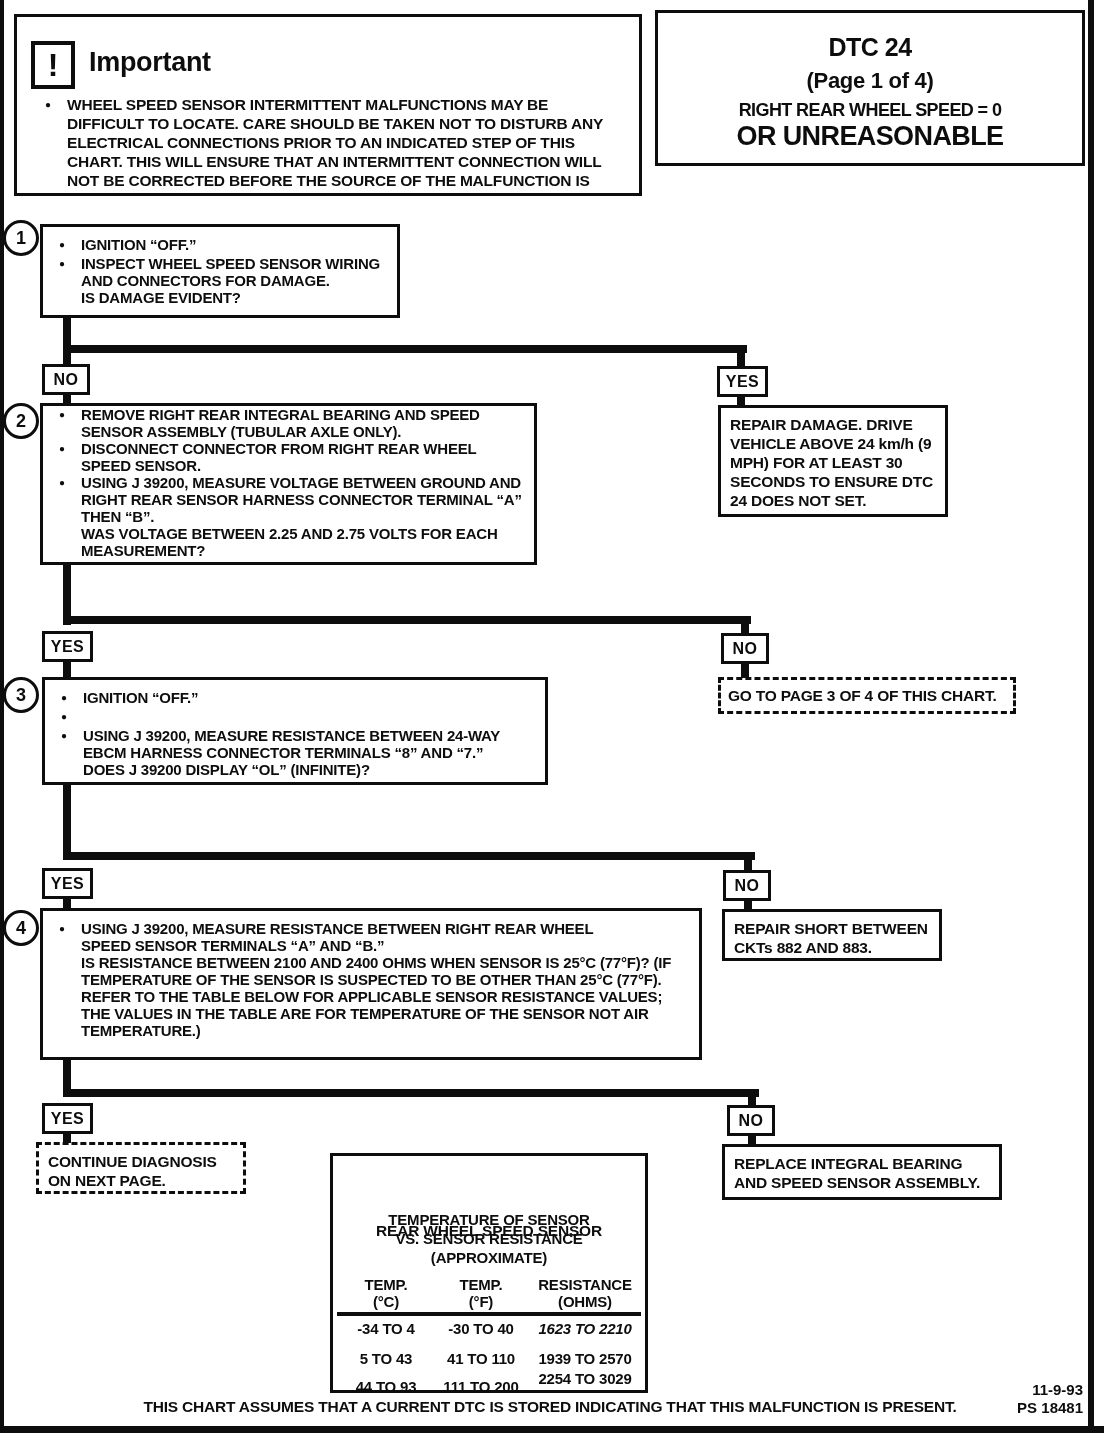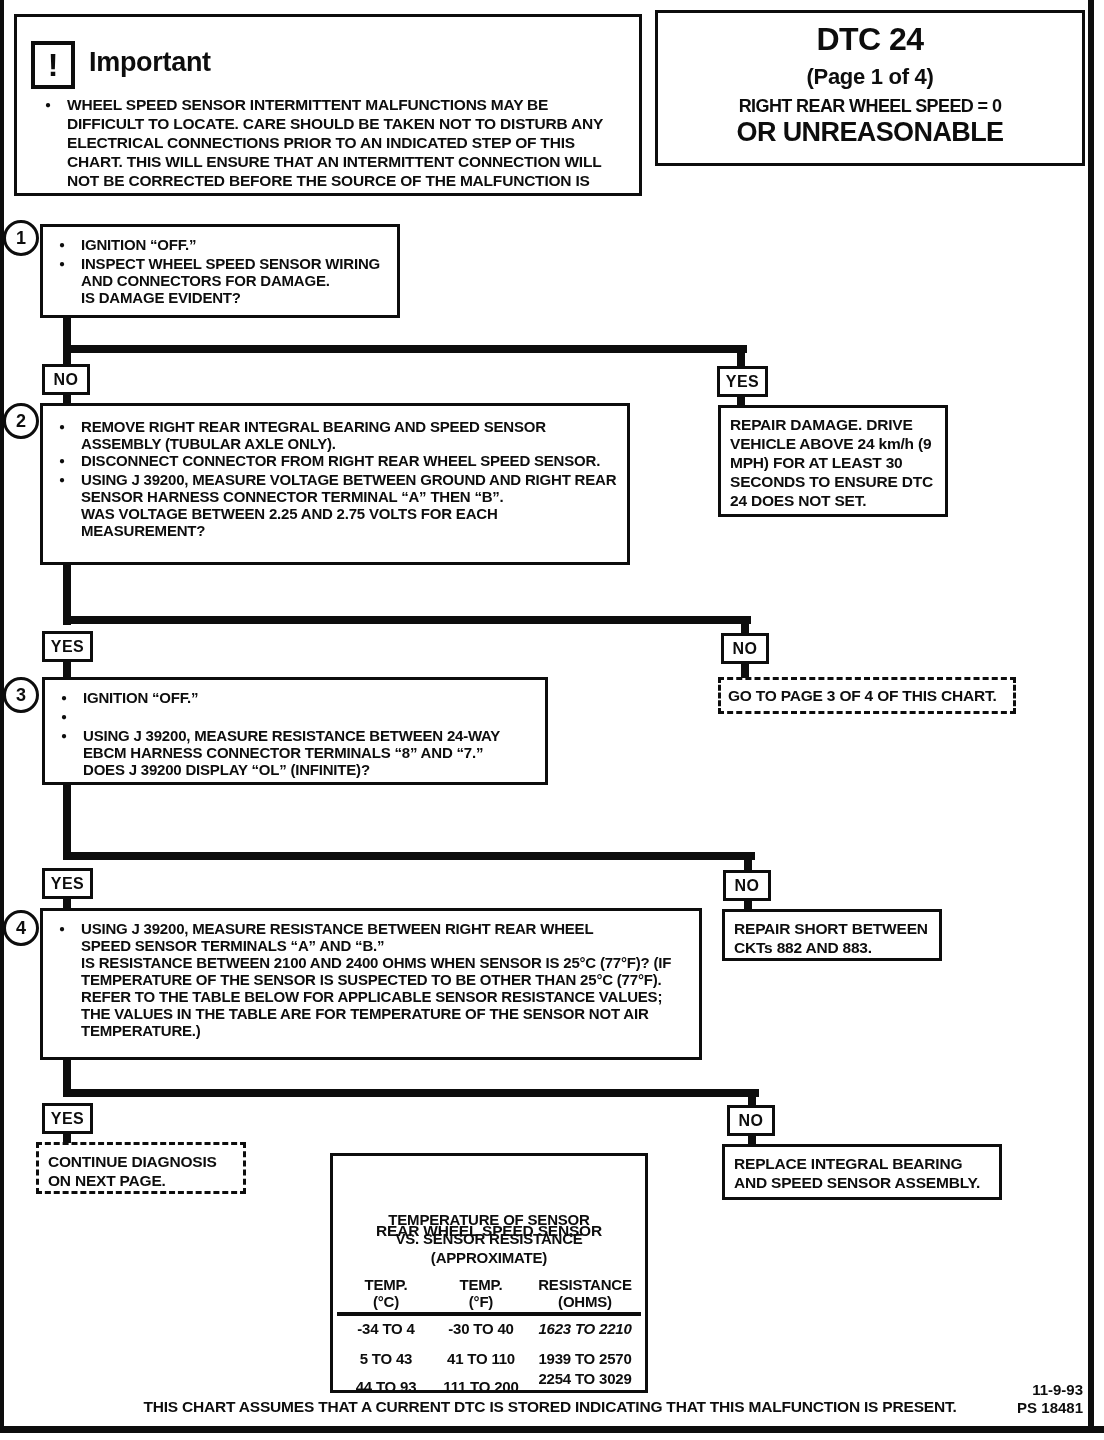--- a/index.html
+++ b/index.html
@@ -36,21 +36,21 @@
 <div class="box" style="left:14px;top:14px;width:628px;height:182px;">
   <div style="position:absolute;left:14px;top:24px;width:44px;height:48px;border:4px solid #0d0d0d;box-sizing:border-box;display:flex;align-items:center;justify-content:center;font-size:32px;">!</div>
   <div style="position:absolute;left:72px;top:30px;font-size:27px;letter-spacing:-.3px;">Important</div>
   <div class="brow steptext" style="position:absolute;left:12px;top:78px;width:600px;font-size:15.5px;line-height:19px;">
     <div class="bdot"></div>
     <div class="btext">WHEEL SPEED SENSOR INTERMITTENT MALFUNCTIONS MAY BE DIFFICULT TO LOCATE.  CARE SHOULD BE TAKEN NOT TO DISTURB ANY ELECTRICAL CONNECTIONS PRIOR TO AN INDICATED STEP OF THIS CHART.  THIS WILL ENSURE THAT AN INTERMITTENT CONNECTION WILL NOT BE CORRECTED BEFORE THE SOURCE OF THE MALFUNCTION IS FOUND.</div>
   </div>
 </div>
 
 <div class="box" style="left:655px;top:10px;width:430px;height:156px;text-align:center;">
-  <div style="margin-top:8px;font-size:32px;letter-spacing:-.5px;">DTC 24</div>
+  <div style="margin-top:20px;font-size:25px;letter-spacing:-.5px;">DTC 24</div>
   <div style="margin-top:6px;font-size:22px;letter-spacing:-.3px;">(Page 1 of 4)</div>
   <div style="margin-top:6px;font-size:18px;letter-spacing:-.6px;">RIGHT REAR WHEEL SPEED = 0</div>
   <div style="font-size:27px;letter-spacing:-.6px;">OR UNREASONABLE</div>
 </div>
 
 <div class="circle" style="left:3px;top:220px;">1</div>
 <div class="box steptext" style="left:40px;top:224px;width:360px;height:94px;padding:9px 6px 0 0;">
   <div class="brow">
       <div class="bdot"></div>
       <div class="btext">IGNITION “OFF.”</div>
@@ -67,21 +67,21 @@
 <div class="line" style="left:737px;top:351px;width:8px;height:16px;"></div>
 <div class="line" style="left:63px;top:351px;width:8px;height:14px;"></div>
 <div class="line" style="left:63px;top:393px;width:8px;height:11px;"></div>
 <div class="line" style="left:737px;top:395px;width:8px;height:11px;"></div>
 <div class="lbl" style="left:42px;top:364px;width:48px;height:31px;">NO</div>
 <div class="lbl" style="left:717px;top:366px;width:51px;height:31px;">YES</div>
 
 <div class="box outcome" style="left:718px;top:405px;width:230px;height:112px;">REPAIR DAMAGE.  DRIVE VEHICLE ABOVE 24 km/h (9 MPH) FOR AT LEAST 30 SECONDS TO ENSURE DTC 24 DOES NOT SET.</div>
 
 <div class="circle" style="left:3px;top:403px;">2</div>
-<div class="box steptext" style="left:40px;top:403px;width:590px;height:162px;padding:12px 6px 0 0;">
+<div class="box steptext" style="left:40px;top:403px;width:497px;height:162px;padding:0 6px 0 0;">
   <div class="brow">
       <div class="bdot"></div>
       <div class="btext">REMOVE RIGHT REAR INTEGRAL BEARING AND SPEED SENSOR ASSEMBLY (TUBULAR AXLE ONLY).</div>
     </div>
   <div class="brow">
       <div class="bdot"></div>
       <div class="btext">DISCONNECT CONNECTOR FROM RIGHT REAR WHEEL SPEED SENSOR.</div>
     </div>
   <div class="brow">
       <div class="bdot"></div>

